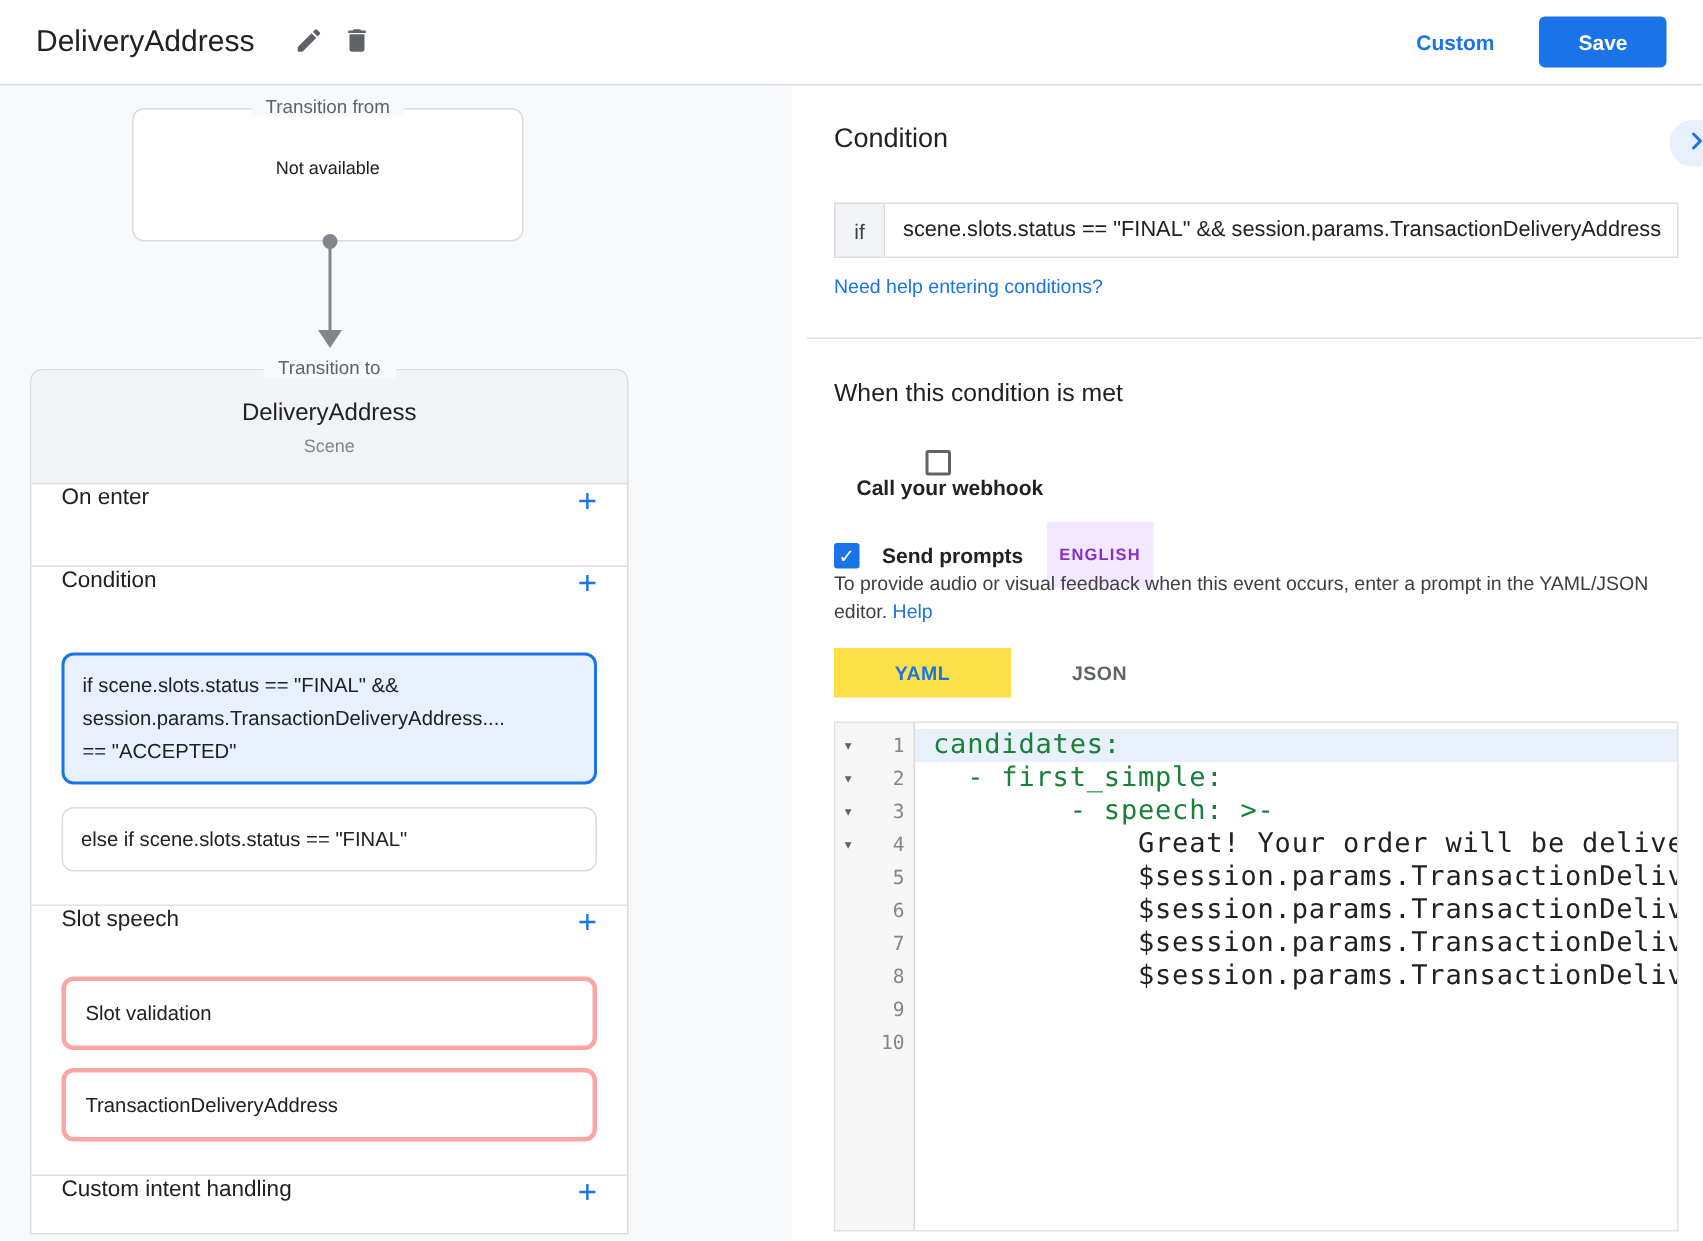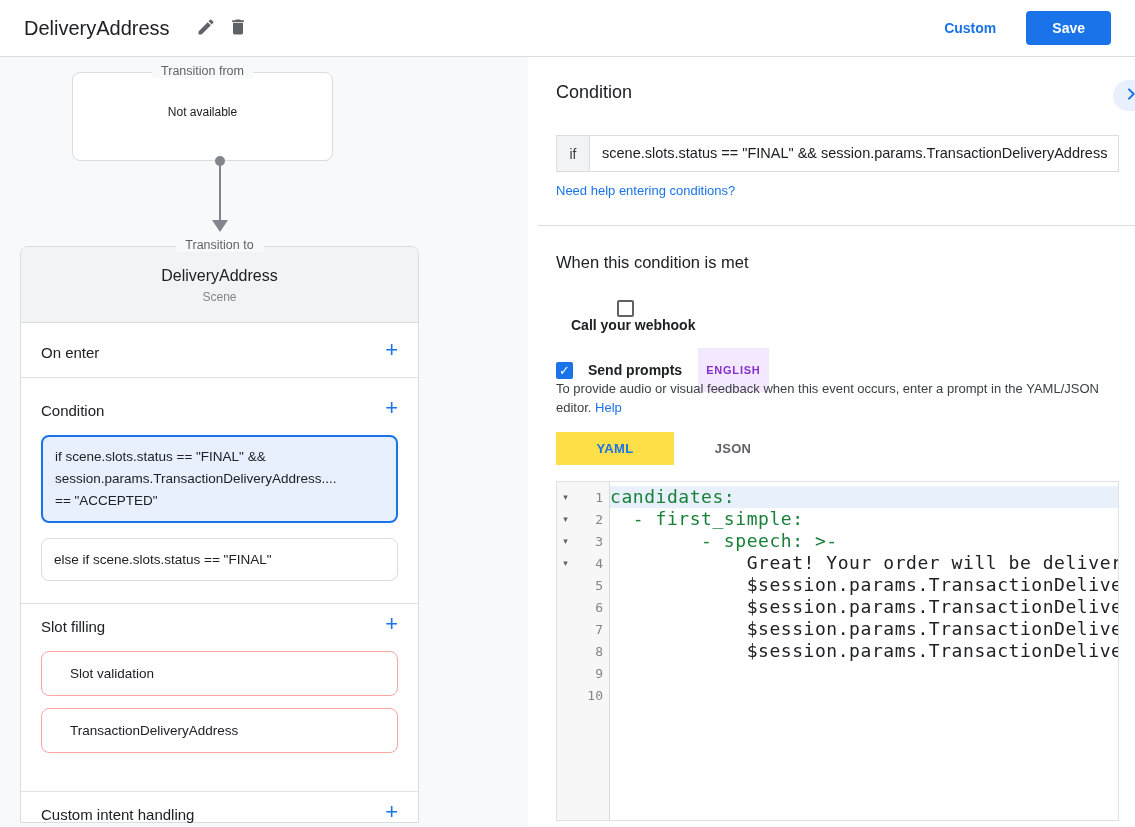--- a/index.html
+++ b/index.html
@@ -15,52 +15,52 @@
   .header-spacer { flex:1; }
   .cancel-btn { background:none; border:none; color:#1a73e8; font-family:inherit; font-size:14px; font-weight:bold; margin-right:30px; cursor:pointer; }
   .save-btn { background:#1a73e8; color:#fff; border:none; font-family:inherit; font-size:14px; font-weight:bold;
     padding:9px 26px; border-radius:4px; cursor:pointer; }
 
   
   .left-pane { position:absolute; top:57px; left:0; width:528px; height:770px; background:#f8f9fa; }
   .right-pane { position:absolute; top:57px; left:528px; width:607px; height:770px; background:#fff; }
 
   
-  .from-box { position:absolute; left:72px; top:15px; width:261px; height:89px; background:#fff;
+  .from-box { position:absolute; left:88px; top:15px; width:261px; height:89px; background:#fff;
     border:1px solid #dadce0; border-radius:8px; }
   .legend { position:absolute; top:-9px; left:50%; transform:translateX(-50%); background:#f8f9fa;
     padding:0 10px; font-size:12.5px; color:#5f6368; white-space:nowrap; }
   .from-value { text-align:center; padding-top:32px; font-size:12px; color:#202124; }
 
   
   .conn-dot { position:absolute; left:215px; top:99px; width:10px; height:10px; border-radius:50%; background:#80868b; }
   .conn-line { position:absolute; left:219px; top:104px; width:2px; height:60px; background:#80868b; }
   .conn-arrow { position:absolute; left:212px; top:163px; width:0; height:0;
     border-left:8px solid transparent; border-right:8px solid transparent; border-top:12px solid #80868b; }
 
   
   .scene-card { position:absolute; left:20px; top:189px; width:399px; height:577px; background:#fff;
     border:1px solid #dadce0; border-radius:8px 8px 0 0; }
   .scene-head { height:76px; background:#f1f3f4; border-bottom:1px solid #dadce0; border-radius:8px 8px 0 0; text-align:center; }
   .scene-name { padding-top:20px; font-size:16px; color:#202124; }
   .scene-type { margin-top:5px; font-size:12px; color:#80868b; }
-  .card-row { display:flex; align-items:flex-end; justify-content:space-between; padding:16px 20px; }
+  .card-row { display:flex; align-items:flex-start; justify-content:space-between; padding:0 20px; }
   .row-onenter { height:55px; border-bottom:1px solid #e0e0e0; }
   .sec-head { height:57px; }
   .sec-head-sm { height:47px; }
   .row-label { font-size:15px; color:#202124; }
   .plus { color:#1a73e8; font-size:22px; font-weight:400; line-height:1; cursor:pointer; }
   .sec { border-bottom:1px solid #e0e0e0; padding-bottom:22px; }
   .cond-box-active { margin:0 20px; background:#e8f0fe; border:2px solid #1a73e8; border-radius:8px;
     padding:9px 12px; font-size:13.5px; line-height:22px; color:#202124; }
   .cond-box-else { margin:15px 20px 0; background:#fff; border:1px solid #dadce0; border-radius:8px;
     padding:13px 12px; font-size:13.5px; color:#202124; }
-  .item-box { margin:0 20px 12px; background:#fff; border:1px solid #fca5a5; border-radius:8px;
-    padding:14px 28px; font-size:13.5px; color:#202124; }
-  .item-box:last-child { margin-bottom:16px; }
+  .item-box { margin:0 20px 12px; background:#fff; border:3px solid #fca5a5; border-radius:8px;
+    padding:14px 13px; font-size:13.5px; color:#202124; }
+  .item-box:last-child { margin-bottom:0; }
 
   
   .panel-title { position:absolute; left:28px; top:25px; font-size:18px; font-weight:400; color:#202124; }
   .expand-pill { position:absolute; left:585px; top:23px; width:50px; height:31px; background:#e8f0fe;
     border:none; border-radius:16px; cursor:pointer; display:flex; align-items:center; padding-left:10px; }
   .if-row { position:absolute; left:28px; right:16px; top:78px; height:37px; display:flex; }
   .if-label { width:33px; background:#f1f3f4; border:1px solid #dadce0; border-right:none;
     display:flex; align-items:center; justify-content:center; font-size:14px; color:#3c4043; }
   .if-value { flex:1; background:#fff; border:1px solid #dadce0; padding:0 12px; line-height:35px;
     font-size:14.5px; color:#202124; white-space:nowrap; overflow:hidden; }
@@ -88,21 +88,21 @@
   
   .editor { position:absolute; left:28px; right:16px; top:424px; height:340px; border:1px solid #dfe1e5;
     background:#fff; display:flex; overflow:hidden; }
   .gutter { width:53px; flex:none; background:#f7f7f7; border-right:1px solid #d9d9d9; padding-top:4px; }
   .gutter-line { height:22px; display:flex; align-items:center; }
   .fold { width:17px; text-align:center; font-size:9px; color:#5f6368; cursor:pointer; }
   .lnum { flex:1; text-align:right; padding-right:6px; font-family:"DejaVu Sans Mono", monospace;
     font-size:13px; color:#80868b; }
   .code-area { flex:1; padding-top:4px; overflow:hidden; font-family:"DejaVu Sans Mono", monospace;
     font-size:18px; line-height:22px; letter-spacing:0.55px; color:#202124; }
-  .code-line { height:22px; white-space:pre; padding-left:0; }
+  .code-line { height:22px; white-space:pre; padding-left:12px; }
   .code-line.active { background:#e8f1fb; }
   .tok-key { color:#188038; }
 </style>
 </head>
 <body>
 
 <header class="app-header">
   <h1 class="app-title">DeliveryAddress</h1>
   <button class="icon-btn">
     <span>
@@ -155,21 +155,21 @@
       <div class="cond-box-active">
         <div>if scene.slots.status == "FINAL" &amp;&amp;</div>
         <div>session.params.TransactionDeliveryAddress....</div>
         <div>== "ACCEPTED"</div>
       </div>
       <div class="cond-box-else">else if scene.slots.status == "FINAL"</div>
     </div>
 
     <div class="sec">
       <div class="card-row sec-head-sm">
-        <span class="row-label">Slot filling</span>
+        <span class="row-label">Slot speech</span>
         <span class="plus">+</span>
       </div>
       <div class="item-box">Slot validation</div>
       <div class="item-box">TransactionDeliveryAddress</div>
     </div>
 
     <div class="card-row sec-head-sm">
       <span class="row-label">Custom intent handling</span>
       <span class="plus">+</span>
     </div>

